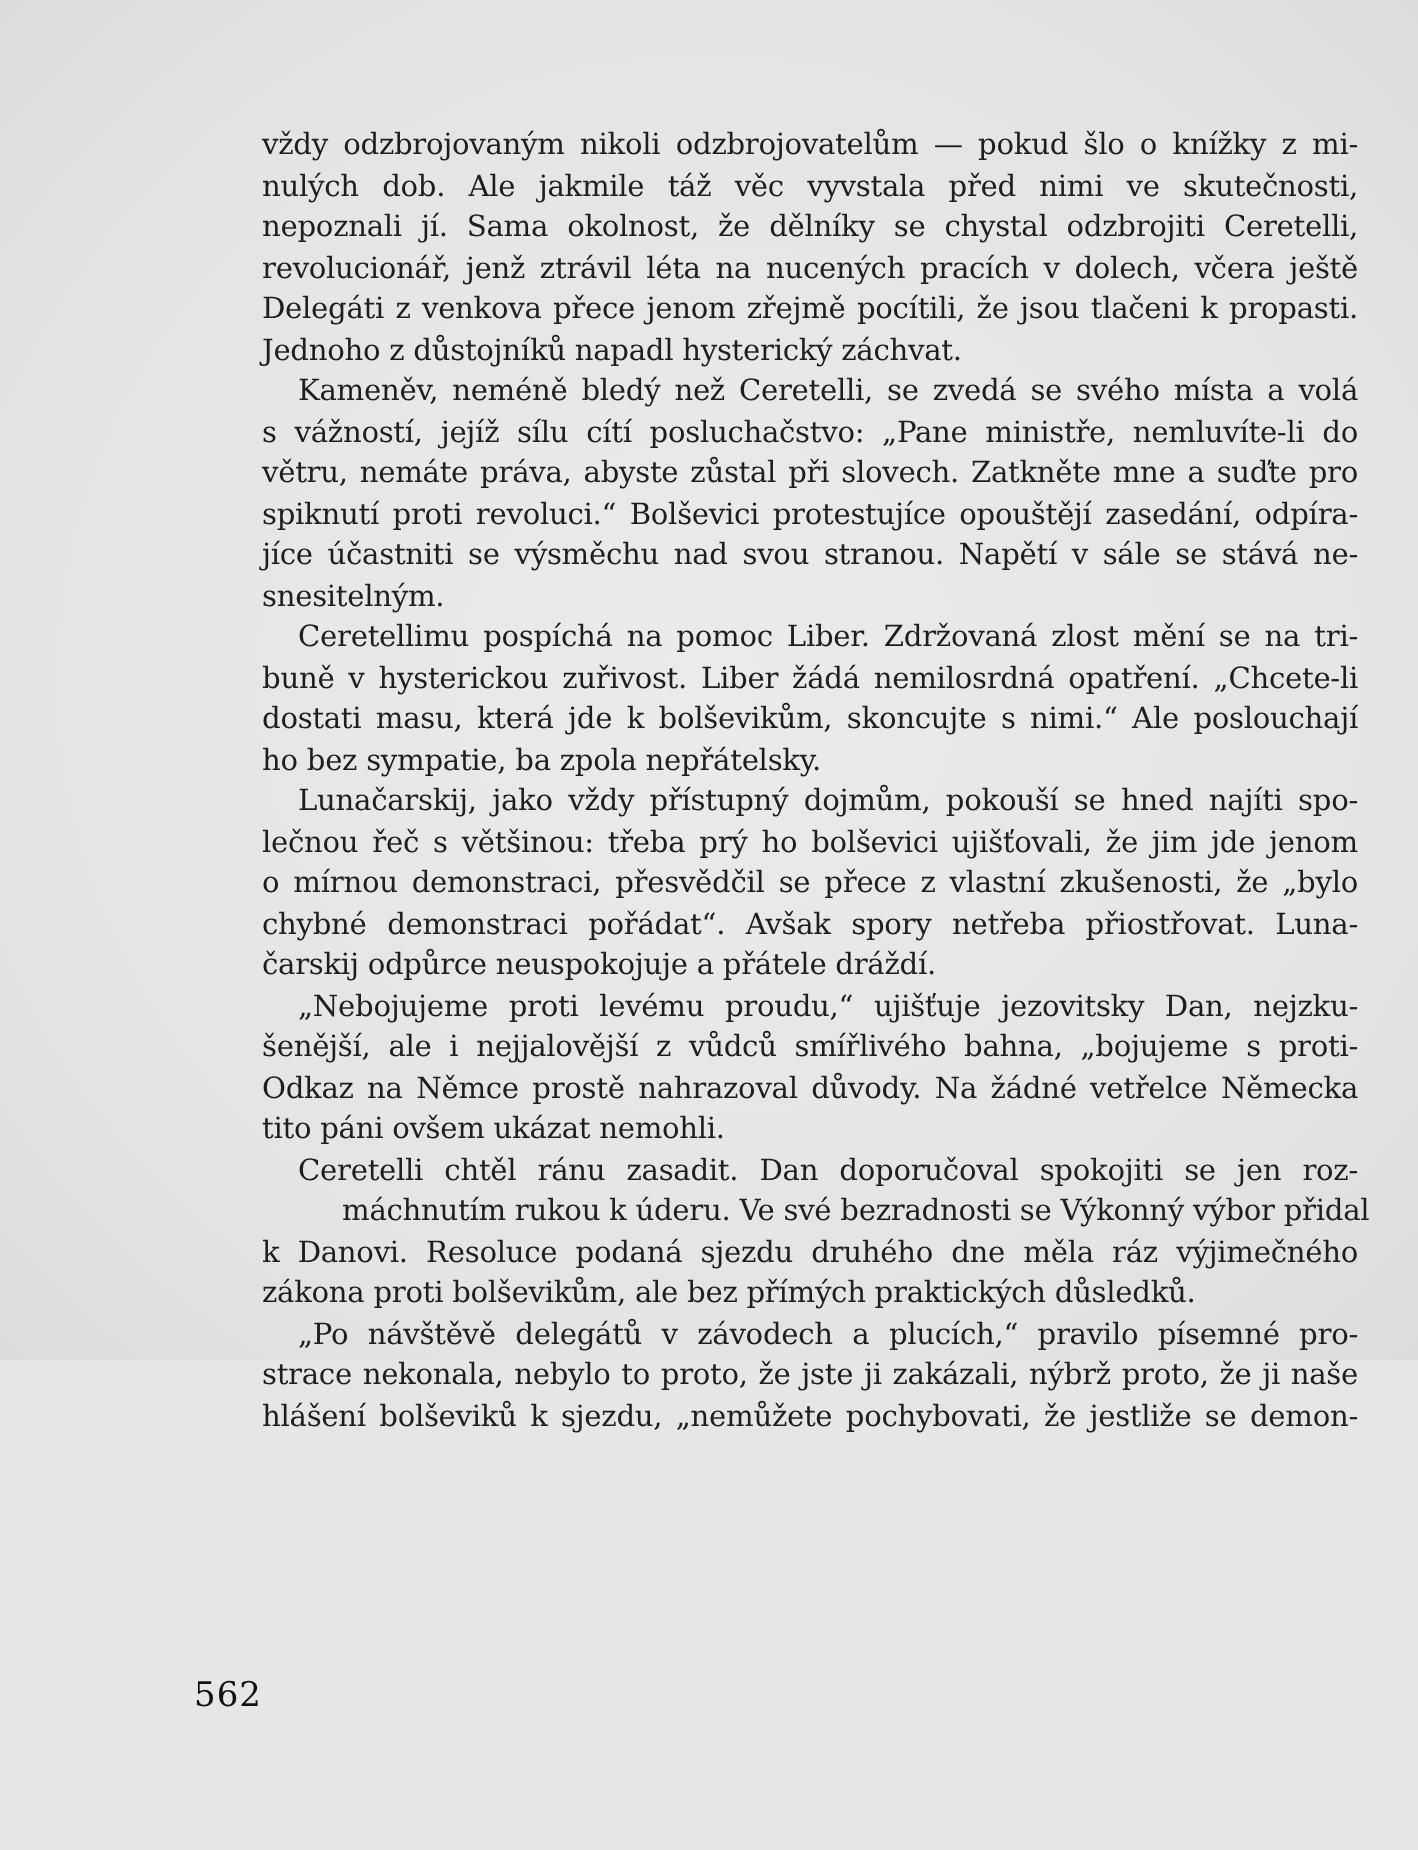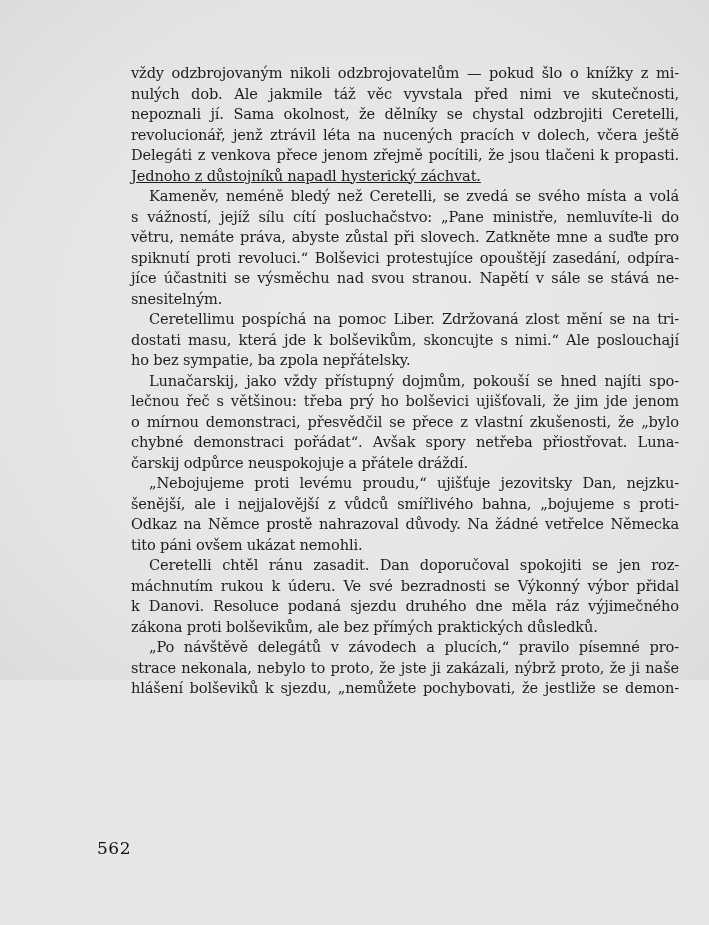--- a/index.html
+++ b/index.html
@@ -49,51 +49,52 @@
 <body>
 
 <div class="page">
   <div class="text-block" id="text-block">
       <div>
         <span class="line" style="display: block;">vždy odzbrojovaným nikoli odzbrojovatelům — pokud šlo o knížky z mi-</span>
         <span class="line" style="display: block;">nulých dob. Ale jakmile táž věc vyvstala před nimi ve skutečnosti,</span>
         <span class="line" style="display: block;">nepoznali jí. Sama okolnost, že dělníky se chystal odzbrojiti Ceretelli,</span>
         <span class="line" style="display: block;">revolucionář, jenž ztrávil léta na nucených pracích v dolech, včera ještě</span>
         <span class="line" style="display: block;">Delegáti z venkova přece jenom zřejmě pocítili, že jsou tlačeni k propasti.</span>
-        <span class="line last" style="display: block; text-decoration: underline;">Jednoho z důstojníků napadl hysterický záchvat.</span>
+        <span class="line last" style="display: block;">Jednoho z důstojníků napadl hysterický záchvat.</span>
       </div>
       <div>
         <span class="line indent" style="display: block;">Kameněv, neméně bledý než Ceretelli, se zvedá se svého místa a volá</span>
         <span class="line" style="display: block;">s vážností, jejíž sílu cítí posluchačstvo: „Pane ministře, nemluvíte-li do</span>
         <span class="line" style="display: block;">větru, nemáte práva, abyste zůstal při slovech. Zatkněte mne a suďte pro</span>
         <span class="line" style="display: block;">spiknutí proti revoluci.“ Bolševici protestujíce opouštějí zasedání, odpíra-</span>
         <span class="line" style="display: block;">jíce účastniti se výsměchu nad svou stranou. Napětí v sále se stává ne-</span>
         <span class="line last" style="display: block;">snesitelným.</span>
       </div>
       <div>
         <span class="line indent" style="display: block;">Ceretellimu pospíchá na pomoc Liber. Zdržovaná zlost mění se na tri-</span>
+        <span class="line" style="display: block;">buně v hysterickou zuřivost. Liber žádá nemilosrdná opatření. „Chcete-li</span>
         <span class="line" style="display: block;">dostati masu, která jde k bolševikům, skoncujte s nimi.“ Ale poslouchají</span>
         <span class="line last" style="display: block;">ho bez sympatie, ba zpola nepřátelsky.</span>
       </div>
       <div>
         <span class="line indent" style="display: block;">Lunačarskij, jako vždy přístupný dojmům, pokouší se hned najíti spo-</span>
         <span class="line" style="display: block;">lečnou řeč s většinou: třeba prý ho bolševici ujišťovali, že jim jde jenom</span>
         <span class="line" style="display: block;">o mírnou demonstraci, přesvědčil se přece z vlastní zkušenosti, že „bylo</span>
         <span class="line" style="display: block;">chybné demonstraci pořádat“. Avšak spory netřeba přiostřovat. Luna-</span>
         <span class="line last" style="display: block;">čarskij odpůrce neuspokojuje a přátele dráždí.</span>
       </div>
       <div>
         <span class="line indent" style="display: block;">„Nebojujeme proti levému proudu,“ ujišťuje jezovitsky Dan, nejzku-</span>
         <span class="line" style="display: block;">šenější, ale i nejjalovější z vůdců smířlivého bahna, „bojujeme s proti-</span>
         <span class="line" style="display: block;">Odkaz na Němce prostě nahrazoval důvody. Na žádné vetřelce Německa</span>
         <span class="line last" style="display: block;">tito páni ovšem ukázat nemohli.</span>
       </div>
       <div>
         <span class="line indent" style="display: block;">Ceretelli chtěl ránu zasadit. Dan doporučoval spokojiti se jen roz-</span>
-        <span class="line" style="display: block;">máchnutím rukou k úderu. Ve své bezradnosti se Výkonný výbor přidal</span>
+        <span class="line" style="display: block; margin-left: 40px;">máchnutím rukou k úderu. Ve své bezradnosti se Výkonný výbor přidal</span>
         <span class="line" style="display: block;">k Danovi. Resoluce podaná sjezdu druhého dne měla ráz výjimečného</span>
         <span class="line last" style="display: block;">zákona proti bolševikům, ale bez přímých praktických důsledků.</span>
       </div>
       <div>
         <span class="line indent" style="display: block;">„Po návštěvě delegátů v závodech a plucích,“ pravilo písemné pro-</span>
         <span class="line" style="display: block;">strace nekonala, nebylo to proto, že jste ji zakázali, nýbrž proto, že ji naše</span>
         <span class="line" style="display: block;">hlášení bolševiků k sjezdu, „nemůžete pochybovati, že jestliže se demon-</span>
       </div>
     </div>
   <div class="page-number">562</div>

